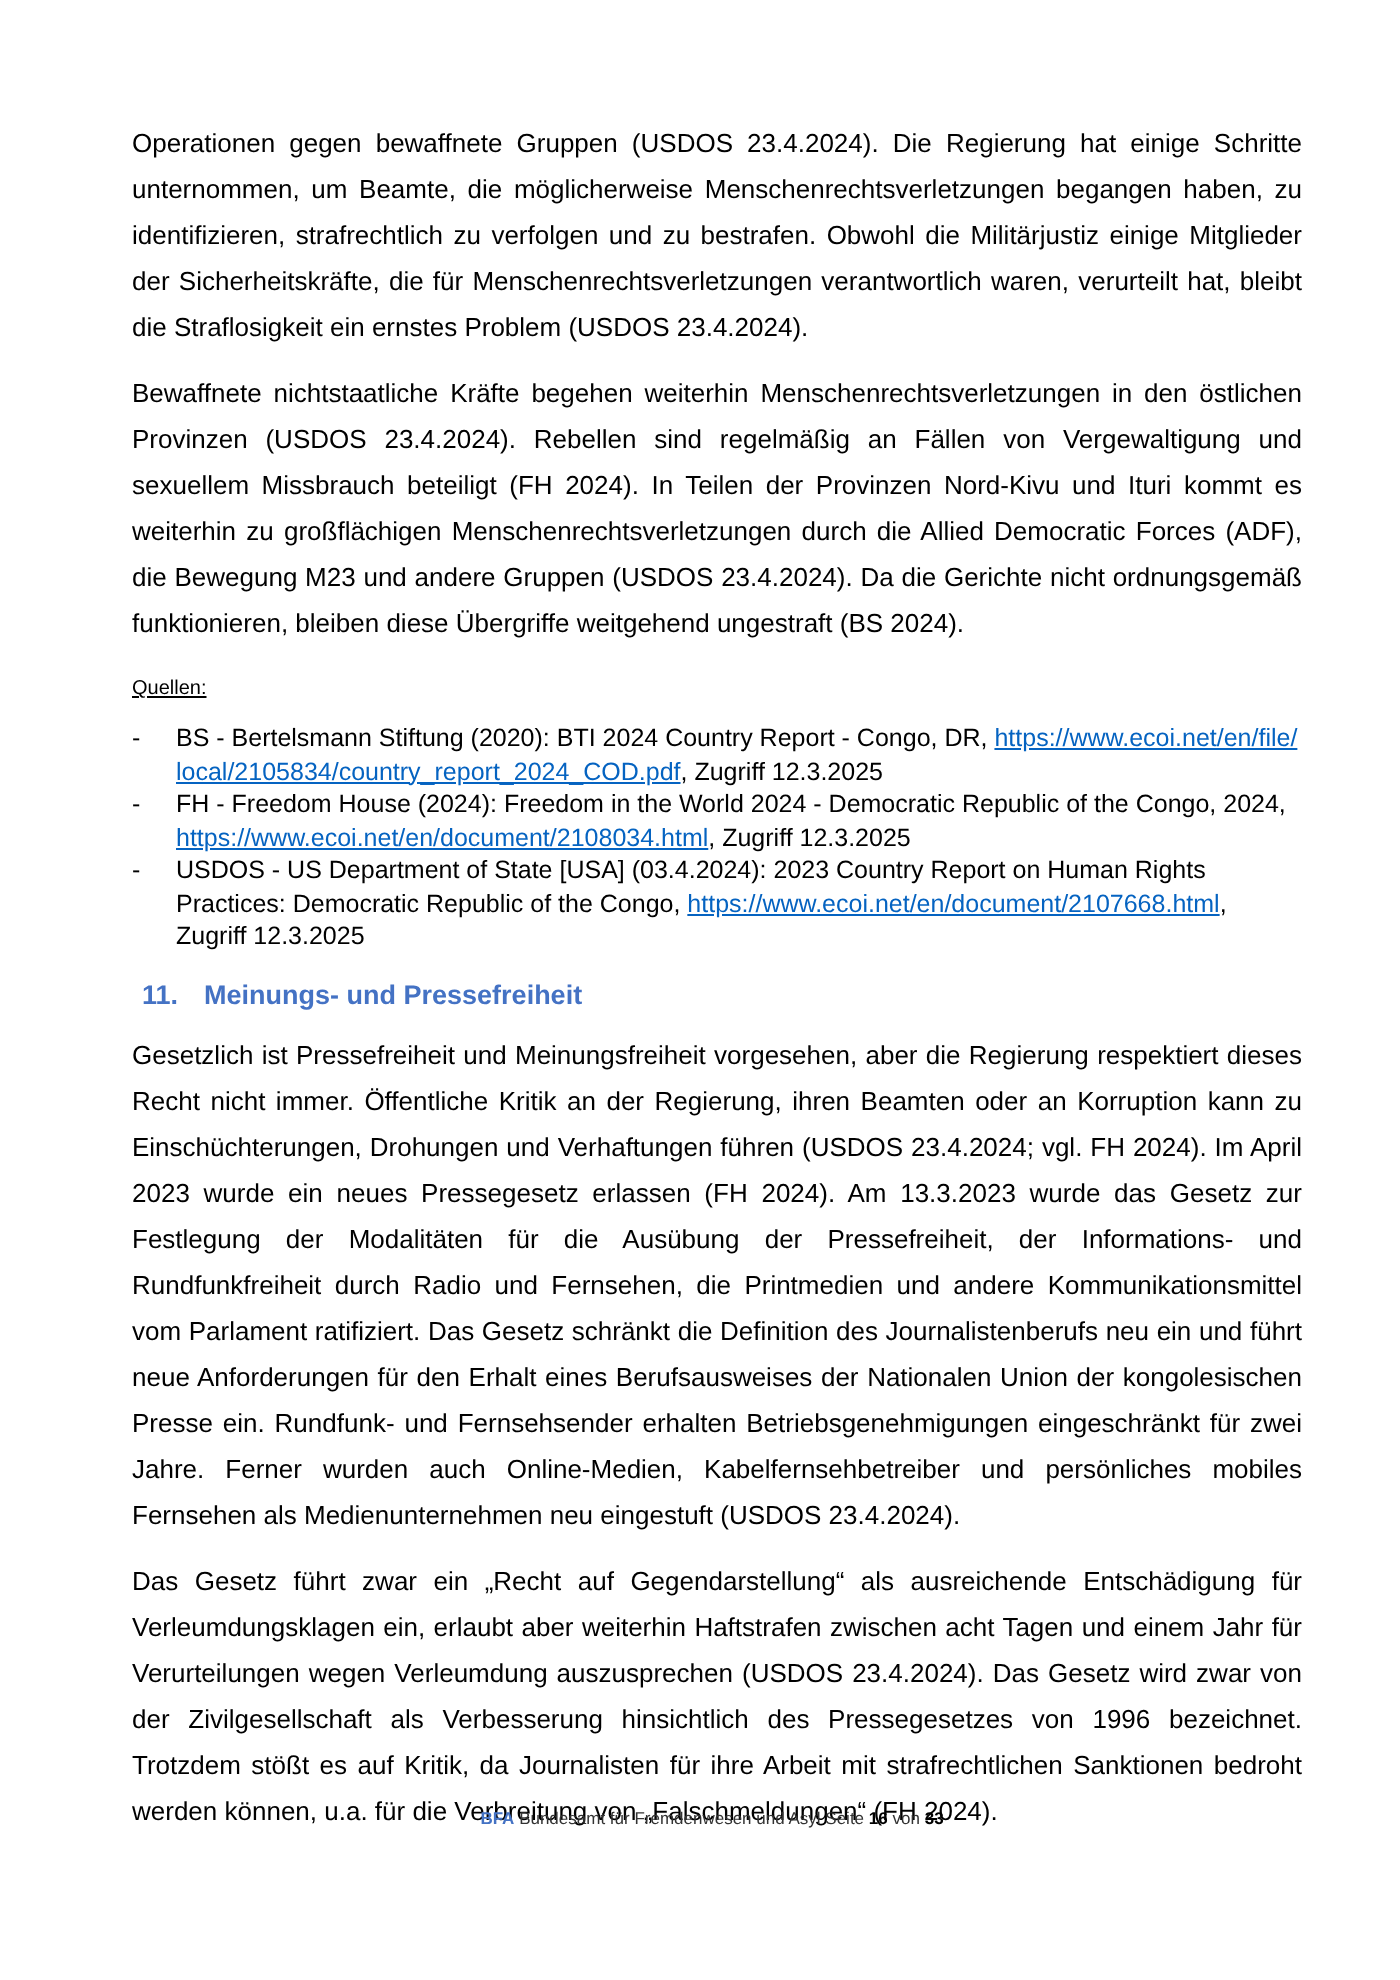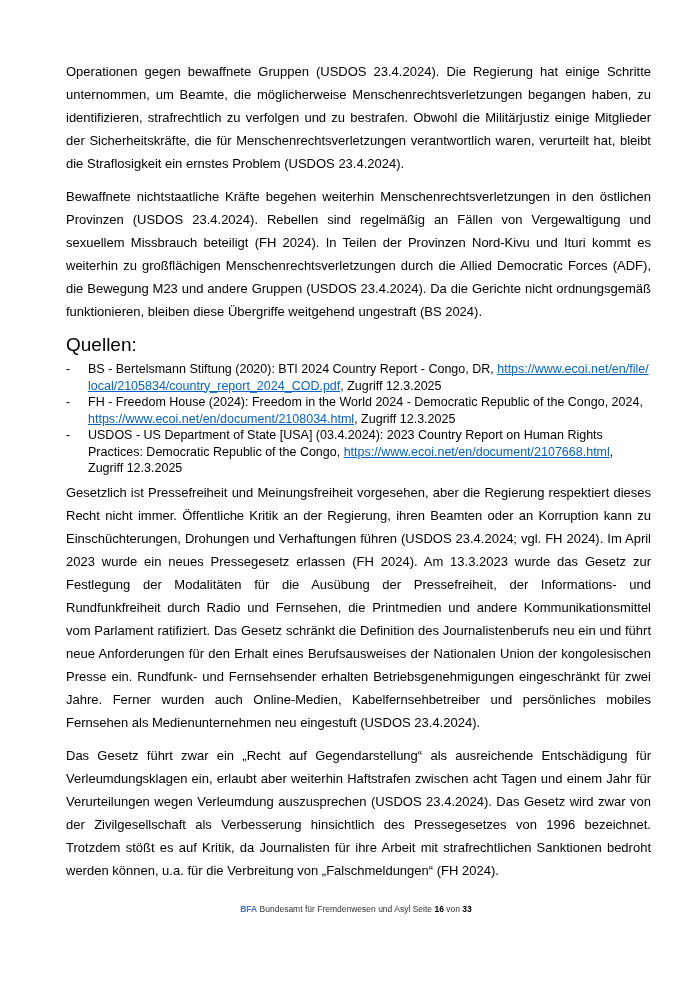--- a/index.html
+++ b/index.html
@@ -20,22 +20,23 @@
     color: #000;
   }
   .body-text {
     font-size: 13px;
     line-height: 23px;
     text-align: justify;
     margin-bottom: 10px;
     color: #000;
   }
   .sources-label {
-    font-size: 19px;
+    font-size: 10px;
     line-height: 23px;
+    text-decoration: underline;
     margin-top: 2px;
     margin-bottom: 5px;
   }
   .sources-list {
     font-size: 12.5px;
     line-height: 16.5px;
     margin-bottom: 4px;
   }
   .source-item { display: flex; }
   .dash {
@@ -89,20 +90,21 @@
       <div class="source-item">
         <span class="dash">-</span>
         <span class="source-text"><span>FH - Freedom House (2024): Freedom in the World 2024 - Democratic Republic of the Congo, 2024, </span><a class="link">https://www.ecoi.net/en/document/2108034.html</a><span>, Zugriff 12.3.2025</span></span>
       </div>
       <div class="source-item">
         <span class="dash">-</span>
         <span class="source-text"><span>USDOS - US Department of State [USA] (03.4.2024): 2023 Country Report on Human Rights Practices: Democratic Republic of the Congo, </span><a class="link">https://www.ecoi.net/en/document/2107668.html</a><span>, Zugriff 12.3.2025</span></span>
       </div>
     </div>
 
+    <h2 class="section-heading"><span class="h-num">11.</span><span class="h-title">Meinungs- und Pressefreiheit</span></h2>
 
     <p class="body-text">Gesetzlich ist Pressefreiheit und Meinungsfreiheit vorgesehen, aber die Regierung respektiert dieses Recht nicht immer. Öffentliche Kritik an der Regierung, ihren Beamten oder an Korruption kann zu Einschüchterungen, Drohungen und Verhaftungen führen (USDOS 23.4.2024; vgl. FH 2024). Im April 2023 wurde ein neues Pressegesetz erlassen (FH 2024). Am 13.3.2023 wurde das Gesetz zur Festlegung der Modalitäten für die Ausübung der Pressefreiheit, der Informations- und Rundfunkfreiheit durch Radio und Fernsehen, die Printmedien und andere Kommunikationsmittel vom Parlament ratifiziert. Das Gesetz schränkt die Definition des Journalistenberufs neu ein und führt neue Anforderungen für den Erhalt eines Berufsausweises der Nationalen Union der kongolesischen Presse ein. Rundfunk- und Fernsehsender erhalten Betriebsgenehmigungen eingeschränkt für zwei Jahre. Ferner wurden auch Online-Medien, Kabelfernsehbetreiber und persönliches mobiles Fernsehen als Medienunternehmen neu eingestuft (USDOS 23.4.2024).</p>
 
     <p class="body-text">Das Gesetz führt zwar ein „Recht auf Gegendarstellung“ als ausreichende Entschädigung für Verleumdungsklagen ein, erlaubt aber weiterhin Haftstrafen zwischen acht Tagen und einem Jahr für Verurteilungen wegen Verleumdung auszusprechen (USDOS 23.4.2024). Das Gesetz wird zwar von der Zivilgesellschaft als Verbesserung hinsichtlich des Pressegesetzes von 1996 bezeichnet. Trotzdem stößt es auf Kritik, da Journalisten für ihre Arbeit mit strafrechtlichen Sanktionen bedroht werden können, u.a. für die Verbreitung von „Falschmeldungen“ (FH 2024).</p>
 
   </div>
 
   <div class="page-footer">
     <span class="f-bfa">BFA</span>
     <span class="f-org">Bundesamt für Fremdenwesen und Asyl</span>

